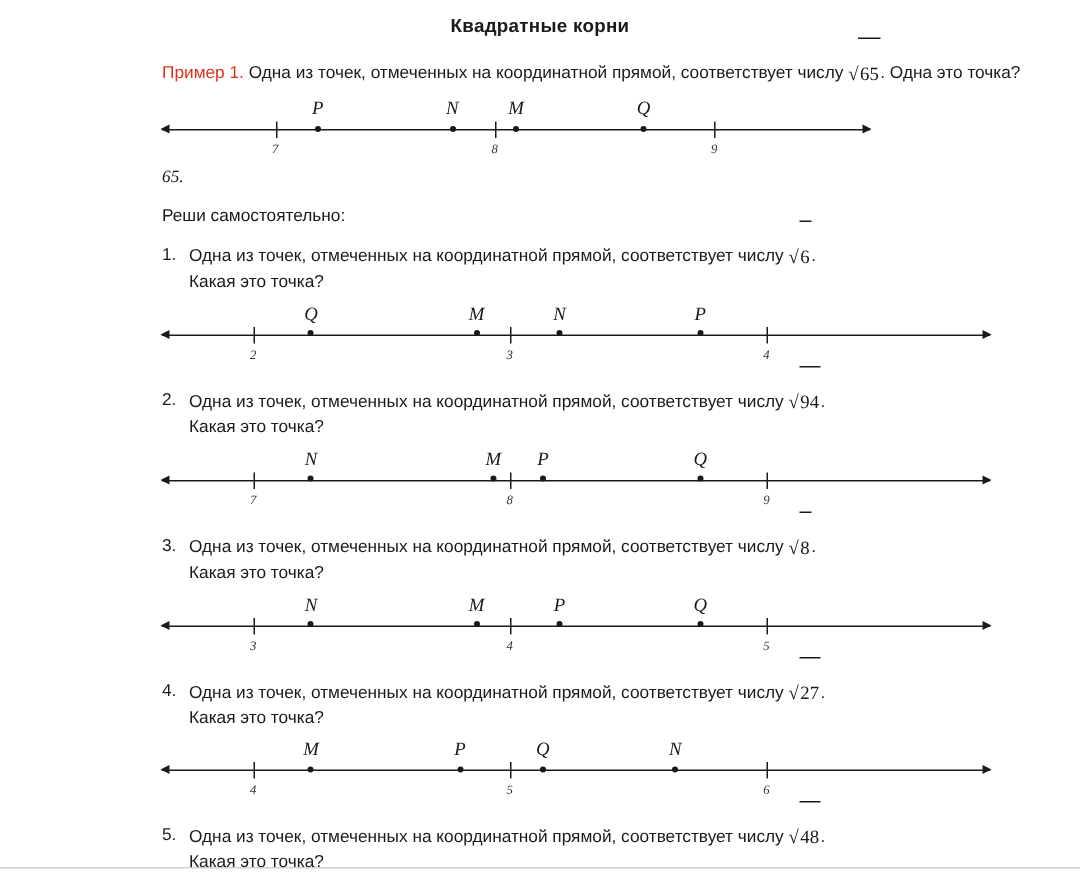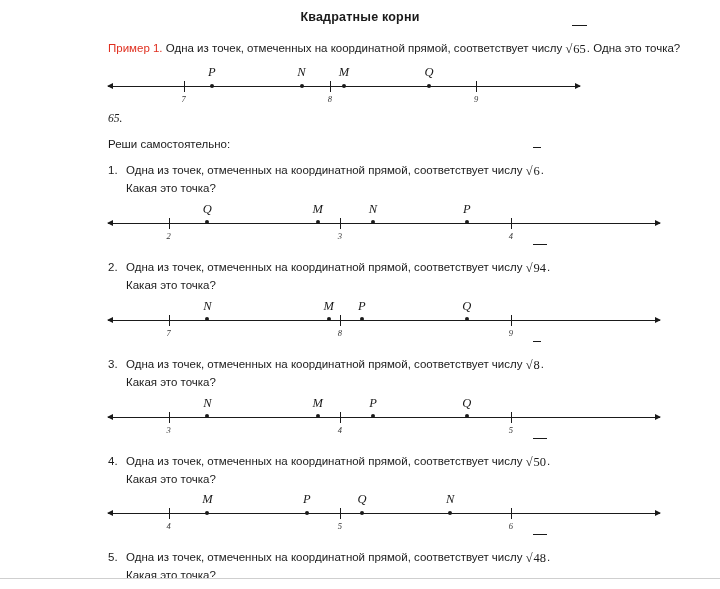--- a/index.html
+++ b/index.html
@@ -281,21 +281,21 @@
               <div class="pt" style="left: 38%;"></div>
               <div class="pt-label" style="left: 38%;">M</div>
               <div class="pt" style="left: 48%;"></div>
               <div class="pt-label" style="left: 48%;">P</div>
               <div class="pt" style="left: 65%;"></div>
               <div class="pt-label" style="left: 65%;">Q</div>
             </div>
           </div>
         </div>
         <div class="task">
-          <div class="task-text"><span class="task-num">4.</span><span>Одна из точек, отмеченных на координатной прямой, соответствует числу </span><span class="sqrt"><span class="rad">√</span><span class="radicand">50</span></span><span>.</span><div>Какая это точка?</div></div>
+          <div class="task-text"><span class="task-num">4.</span><span>Одна из точек, отмеченных на координатной прямой, соответствует числу </span><span class="sqrt"><span class="rad">√</span><span class="radicand">27</span></span><span>.</span><div>Какая это точка?</div></div>
           <div class="numline" style="margin-right: 40px;">
             <div class="axis"></div>
             <div class="arrow-l"></div>
             <div class="arrow-r"></div>
             <div>
               <div class="tick" style="left: 11%;"></div>
               <div class="tick-label" style="left: 11%;">4</div>
               <div class="tick" style="left: 42%;"></div>
               <div class="tick-label" style="left: 42%;">5</div>
               <div class="tick" style="left: 73%;"></div>

